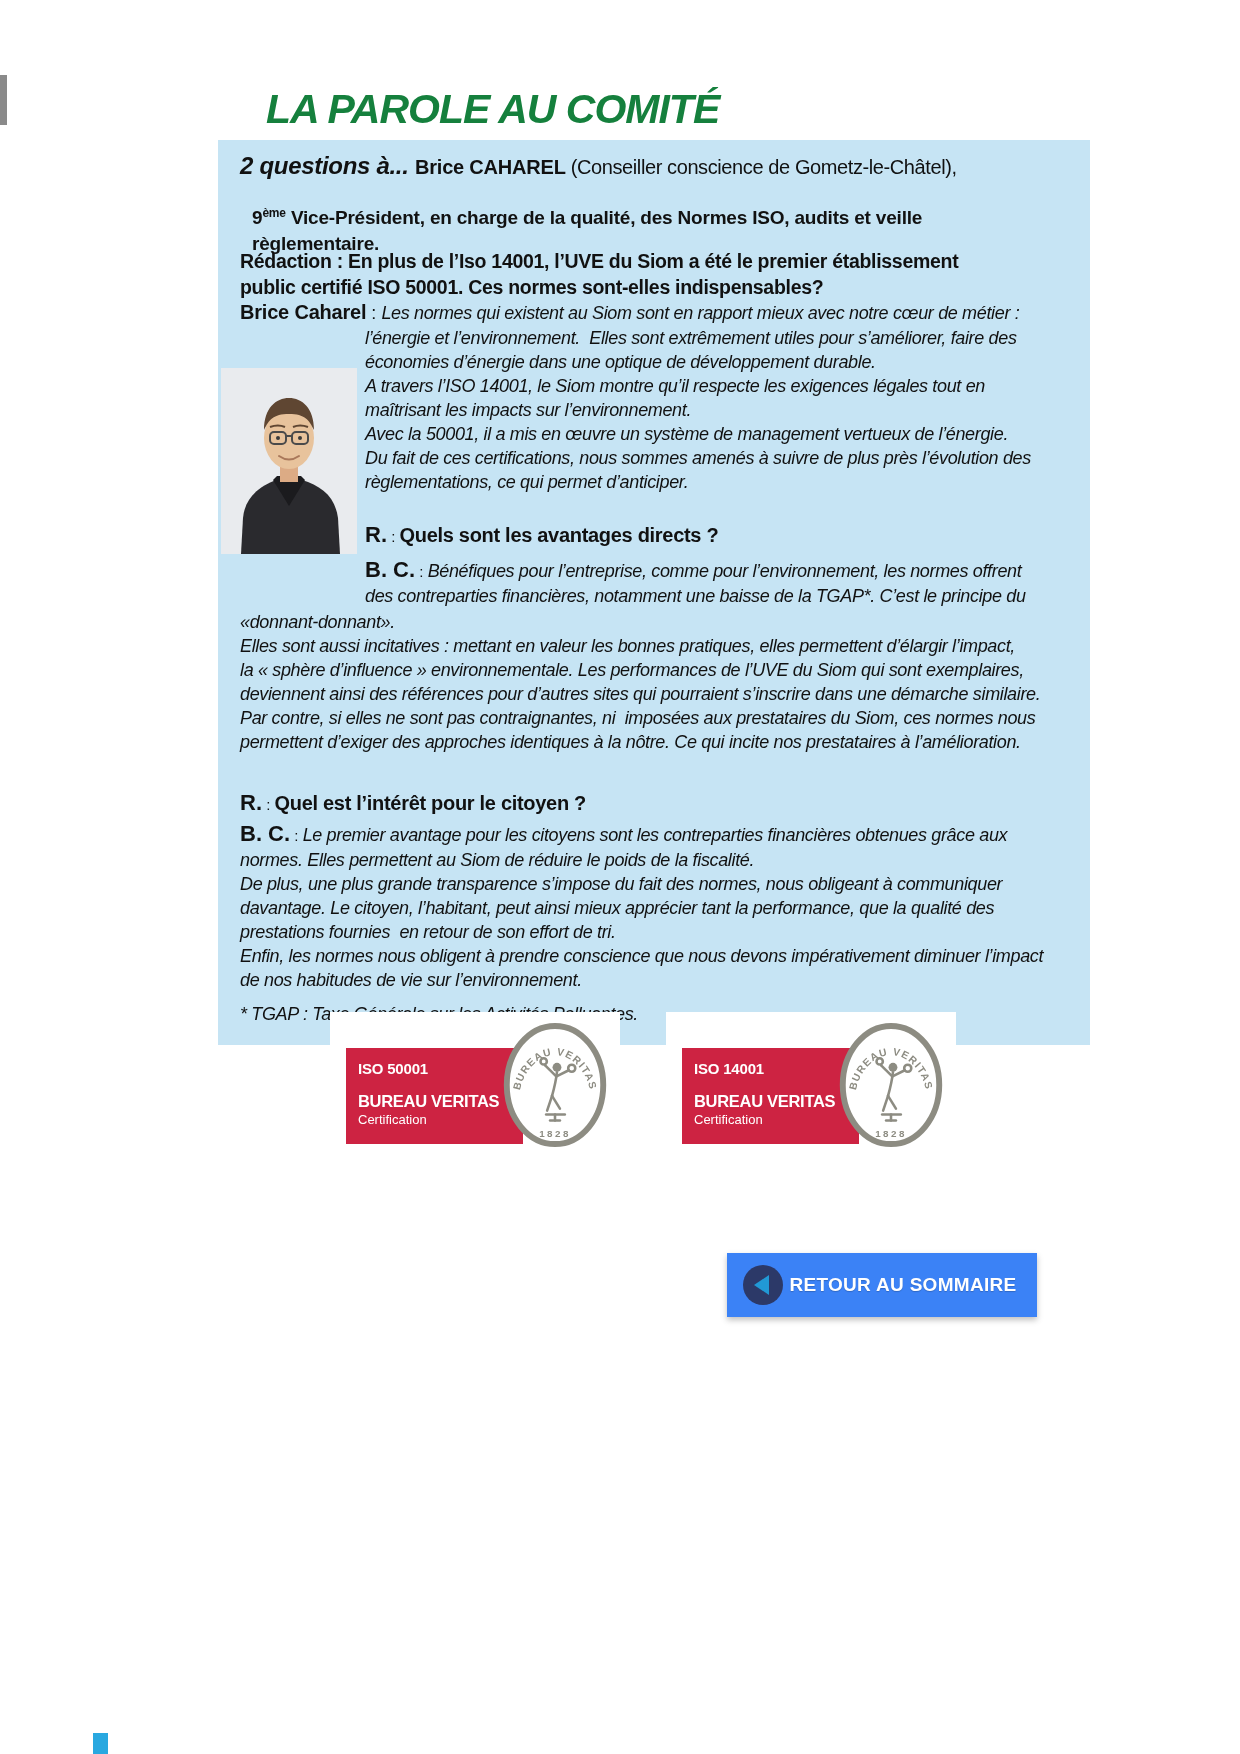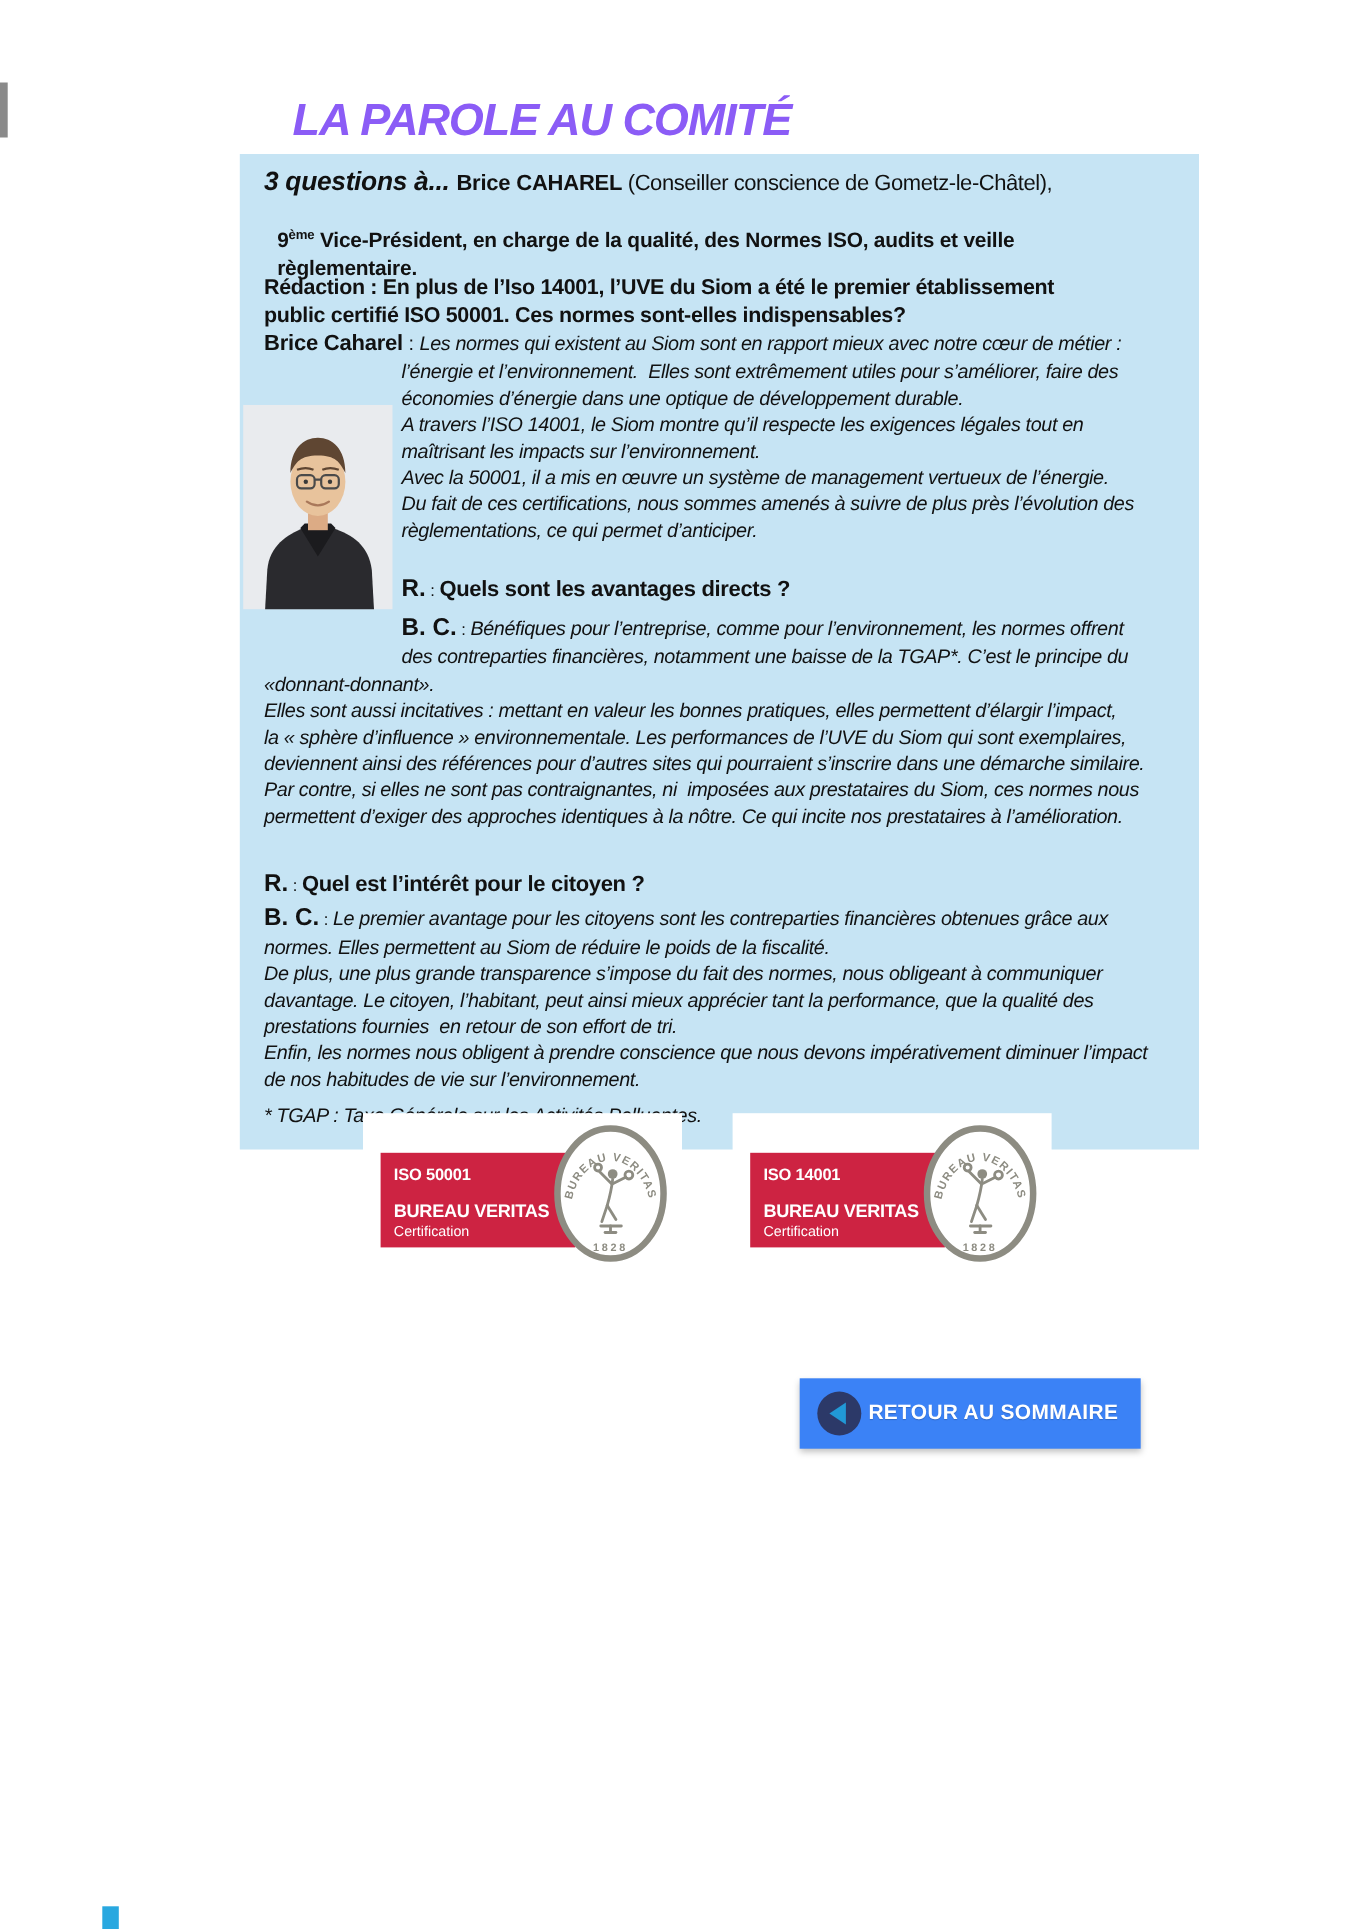--- a/index.html
+++ b/index.html
@@ -1,20 +1,20 @@
 <!DOCTYPE html>
 <html><head>
 <meta charset="utf-8">
 <style>
   html,body{margin:0;padding:0;background:#fff;}
   .page{position:relative;width:1240px;height:1754px;background:#ffffff;overflow:hidden;
         font-family:"Liberation Sans",sans-serif;color:#111;}
   .margin-marker{position:absolute;left:0;top:75px;width:7px;height:50px;background:#8a8a8a;}
   .title{position:absolute;left:266px;top:86px;margin:0;font-size:41px;font-weight:700;font-style:italic;
-         color:#8b5cf6;letter-spacing:-1px;z-index:3;}
+         color:#15803d;letter-spacing:-1px;z-index:3;}
   .panel{position:absolute;left:218px;top:140px;width:872px;height:905px;background:#c6e4f4;z-index:1;}
   .pre{white-space:pre;}
   
   .intro-line1{position:absolute;left:22px;top:12px;white-space:nowrap;}
   .lead{font-size:24px;font-weight:700;font-style:italic;letter-spacing:-0.3px;}
   .name{font-size:20px;font-weight:700;letter-spacing:-0.2px;}
   .paren{font-size:20px;font-weight:400;letter-spacing:-0.4px;}
   .intro-role{position:absolute;left:22px;top:60px;font-size:19px;font-weight:700;line-height:26px;letter-spacing:-0.2px;margin-left:12px;}
   .intro-role sup{font-size:12px;}
   
@@ -31,21 +31,21 @@
   .q2{left:147px;top:382px;}
   .ans{position:absolute;margin:0;font-size:18px;line-height:24px;}
   .alabel{font-size:22px;font-weight:700;font-style:normal;}
   .ans2a{left:147px;top:418px;}
   .ans2b{left:22px;top:470px;}
   .q3{left:22px;top:650px;}
   .ans3{left:22px;top:682px;}
   .footnote{position:absolute;left:22px;top:862px;margin:0;}
   
   .cert-card{position:absolute;top:1012px;width:290px;height:138px;background:#ffffff;z-index:4;}
-  .cert-red{position:absolute;left:16px;top:36px;width:177px;height:86px;background:#cd2342;color:#fff;}
+  .cert-red{position:absolute;left:16px;top:36px;width:177px;height:96px;background:#cd2342;color:#fff;}
   .cert-iso{position:absolute;left:12px;top:12px;font-size:15px;font-weight:700;letter-spacing:-0.2px;}
   .cert-org{position:absolute;left:12px;top:44px;font-size:16.5px;font-weight:700;letter-spacing:-0.3px;}
   .cert-sub{position:absolute;left:12px;top:64px;font-size:13px;font-weight:400;}
   .badge{position:absolute;left:172px;top:10px;width:106px;height:126px;}
   
   .back-btn{position:absolute;left:727px;top:1253px;width:310px;height:64px;background:#3b82f6;
             display:flex;align-items:center;box-shadow:0 3px 6px rgba(0,0,0,0.25);cursor:pointer;}
   .btn-circle{width:40px;height:40px;border-radius:50%;background:#2c3968;margin-left:16px;
               display:flex;align-items:center;justify-content:center;}
   .btn-tri{width:0;height:0;border-top:10px solid transparent;border-bottom:10px solid transparent;
@@ -59,21 +59,21 @@
 
 <div class="page">
 
   <div class="margin-marker"></div>
 
   <h1 class="title">LA PAROLE AU COMITÉ</h1>
 
   <section class="panel">
 
     <div class="intro-line1">
-      <span class="lead">3 questions à... </span><span class="name">Brice CAHAREL </span><span class="paren">(Conseiller conscience de Gometz-le-Châtel),</span>
+      <span class="lead">2 questions à... </span><span class="name">Brice CAHAREL </span><span class="paren">(Conseiller conscience de Gometz-le-Châtel),</span>
     </div>
     <div class="intro-role">
       <span>9</span><sup>ème</sup><span class="pre"> Vice-Président, en charge de la qualité, des Normes ISO, audits et veille
 règlementaire.</span>
     </div>
 
     <p class="qhead-main pre">Rédaction : En plus de l’Iso 14001, l’UVE du Siom a été le premier établissement
 public certifié ISO 50001. Ces normes sont-elles indispensables?</p>
 
     <p class="speaker">

